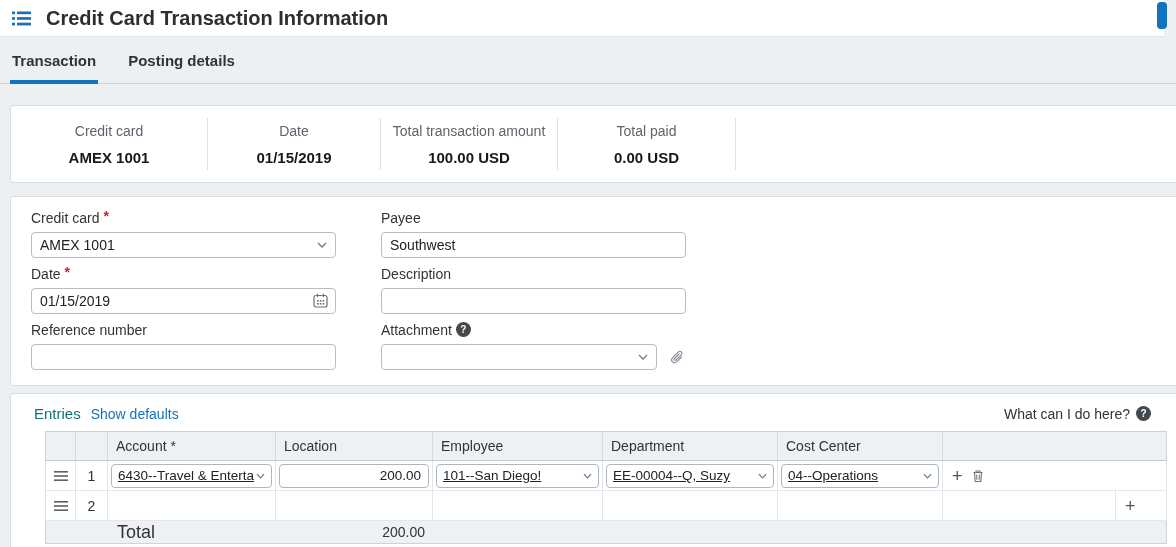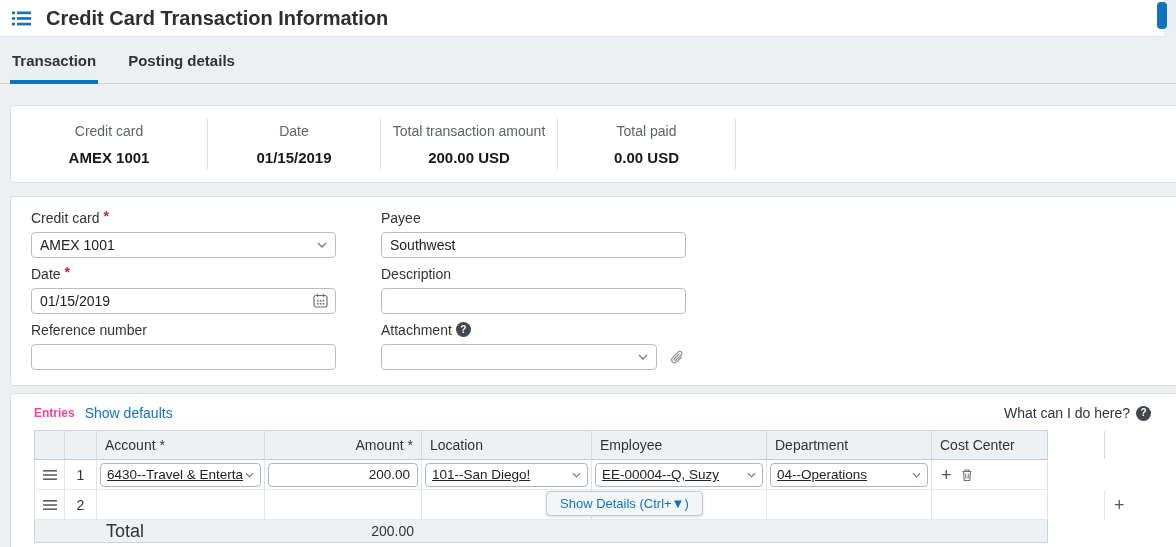--- a/index.html
+++ b/index.html
@@ -80,26 +80,26 @@
   .attach-row .sel { width:280px; }
   .help-icon {
     width:15px; height:15px; border-radius:50%; background:#43484d; color:#fff;
     font-size:10px; font-weight:700; display:inline-flex; align-items:center; justify-content:center;
     line-height:1;
   }
 
   
   .entries-card { top:393px; height:166px; }
   .entries-head { display:flex; align-items:center; padding:11px 30px 9px 23px; }
-  .entries-title { font-size:12px; font-weight:700; color:#ec4899; }
+  .entries-title { font-size:15px; font-weight:400; color:#0f766e; }
   .link { color:#1173bc; font-size:14px; margin-left:10px; cursor:pointer; }
   .head-spacer { flex:1; }
   .help-text { font-size:14px; color:#333; margin-right:6px; }
 
-  .table-wrap { margin-left:23px; width:1014px; position:relative; }
+  .table-wrap { margin-left:34px; width:1122px; position:relative; }
   .t-grid { display:grid; grid-template-columns:30px 32px 168px 157px 170px 175px 165px 173px 52px; }
   .t-head { background:#edf1f4; border:1px solid #ccd3d9; border-bottom:1px solid #c3cad1; height:30px; }
   .t-head-cell { display:flex; align-items:center; padding:0 8px; font-size:14px; color:#333; border-right:1px solid #d4dade; }
   .t-head-cell:last-child { border-right:none; }
   .t-head-cell.right { justify-content:flex-end; }
   .t-row { background:#fff; height:30px; border-left:1px solid #dde2e6; border-right:1px solid #dde2e6; border-bottom:1px solid #e4e8ec; }
   .t-cell { display:flex; align-items:center; padding:2px 3px; border-right:1px solid #e2e6ea; overflow:hidden; }
   .t-cell:last-child { border-right:none; }
   .t-cell.center { justify-content:center; font-size:14px; color:#333; }
   .drag-handle { display:flex; align-items:center; justify-content:center; cursor:grab; width:100%; }
@@ -158,21 +158,21 @@
   <div class="sum-item">
     <div class="sum-label">Credit card</div>
     <div class="sum-value">AMEX 1001</div>
   </div>
   <div class="sum-item">
     <div class="sum-label">Date</div>
     <div class="sum-value">01/15/2019</div>
   </div>
   <div class="sum-item">
     <div class="sum-label">Total transaction amount</div>
-    <div class="sum-value">200.00 USD</div>
+    <div class="sum-value">100.00 USD</div>
   </div>
   <div class="sum-item">
     <div class="sum-label">Total paid</div>
     <div class="sum-value">0.00 USD</div>
   </div>
 </div>
 
 <div class="card form-card">
   <div class="form-col">
 
@@ -269,21 +269,20 @@
     <span class="help-text">What can I do here?</span>
     <span class="help-icon">?</span>
   </div>
 
   <div class="table-wrap">
 
     <div class="t-grid t-head">
       <div class="t-head-cell"></div>
       <div class="t-head-cell"></div>
       <div class="t-head-cell">Account *</div>
-      <div class="t-head-cell right">Amount *</div>
       <div class="t-head-cell">Location</div>
       <div class="t-head-cell">Employee</div>
       <div class="t-head-cell">Department</div>
       <div class="t-head-cell">Cost Center</div>
       <div class="t-head-cell"></div>
     </div>
 
     <div class="t-grid t-row">
       <div class="t-cell">
         <span class="drag-handle">
@@ -366,16 +365,15 @@
       <div class="t-cell actions-cell">
         <span class="plus-btn">+</span>
       </div>
     </div>
 
     <div class="t-grid t-total">
       <div class="lbl">Total</div>
       <div class="amt">200.00</div>
     </div>
 
-    <div class="show-details-btn">Show Details (Ctrl+▼)</div>
 
   </div>
 </div>
 
 </body></html>

